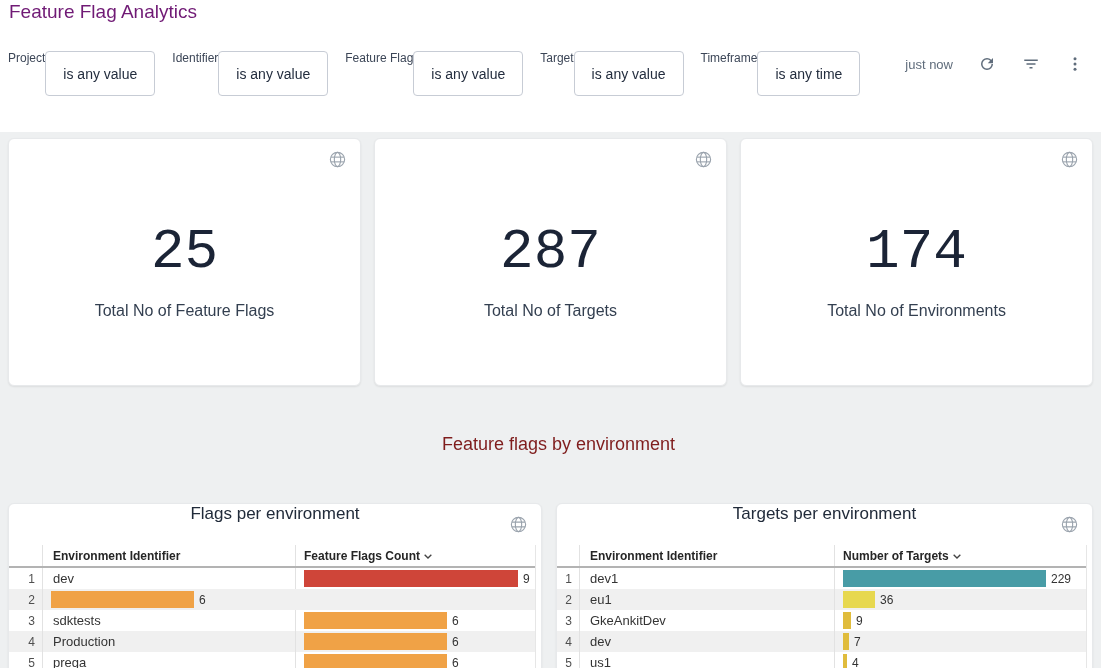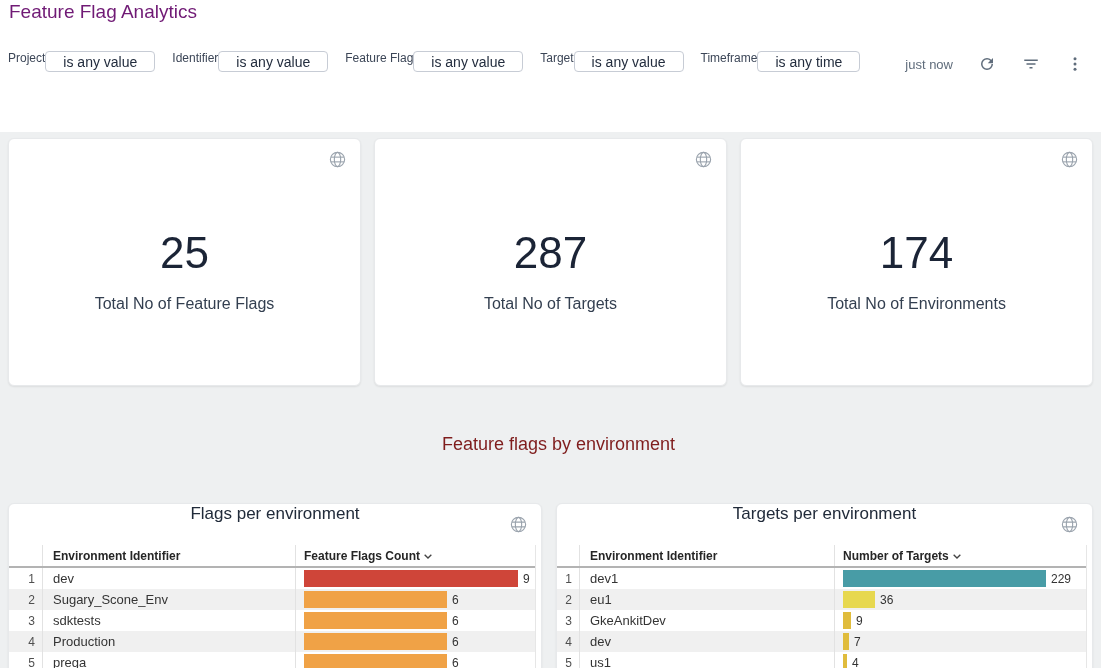--- a/index.html
+++ b/index.html
@@ -24,21 +24,21 @@
   .icon-btn { width:20px; height:20px; display:flex; align-items:center; justify-content:center; cursor:pointer; }
 
   
   .filters {
     position:absolute; left:8px; top:51px;
     display:flex; gap:17px;
   }
   .filter-group { display:flex; }
   .filter-label { font-size:12px; color:#3c4657; margin-bottom:7px; }
   .filter-btn {
-    height:21px; padding:0 17px;
+    height:45px; padding:0 17px;
     background:#fff; border:1px solid #c7ccd5; border-radius:4px;
     font-family:"Liberation Sans", sans-serif;
     font-size:14px; color:#232d3e; cursor:pointer; white-space:nowrap;
   }
 
   
   .dashboard {
     position:absolute; top:132px; left:0; width:1101px; height:600px;
     background:#eef0f1;
   }
@@ -53,21 +53,21 @@
   
   .stat-row {
     position:absolute; top:6px; left:8px; width:1085px;
     display:flex; gap:13px;
   }
   .stat-card {
     flex:1; height:248px;
     display:flex; flex-direction:column; align-items:center; justify-content:center;
     padding-top:18px;
   }
-  .stat-value { font-size:44px; color:#1b2436; line-height:1.1; }
+  .stat-value { font-size:56px; color:#1b2436; line-height:1.1;font-family:Liberation Mono, monospace; }
   .stat-label { font-size:16px; color:#333f50; margin-top:18px; }
 
   
   .section-title {
     position:absolute; top:300px; left:8px; width:100%;
     text-align:center; font-size:18px; color:#7f1d1d; line-height:24px;
   }
 
   
   .tables-row {
@@ -219,21 +219,20 @@
             <div class="trow">
               <div class="c num">1</div>
               <div class="c env">dev</div>
               <div class="c barcell">
                 <div class="bar" style="width:214px;background:#cf4539"></div>
                 <span class="bar-label">9</span>
               </div>
             </div>
             <div class="trow alt">
               <div class="c num">2</div>
-              <div class="c env">Sugary_Scone_Env</div>
               <div class="c barcell">
                 <div class="bar" style="width:143px;background:#f0a246"></div>
                 <span class="bar-label">6</span>
               </div>
             </div>
             <div class="trow">
               <div class="c num">3</div>
               <div class="c env">sdktests</div>
               <div class="c barcell">
                 <div class="bar" style="width:143px;background:#f0a246"></div>

